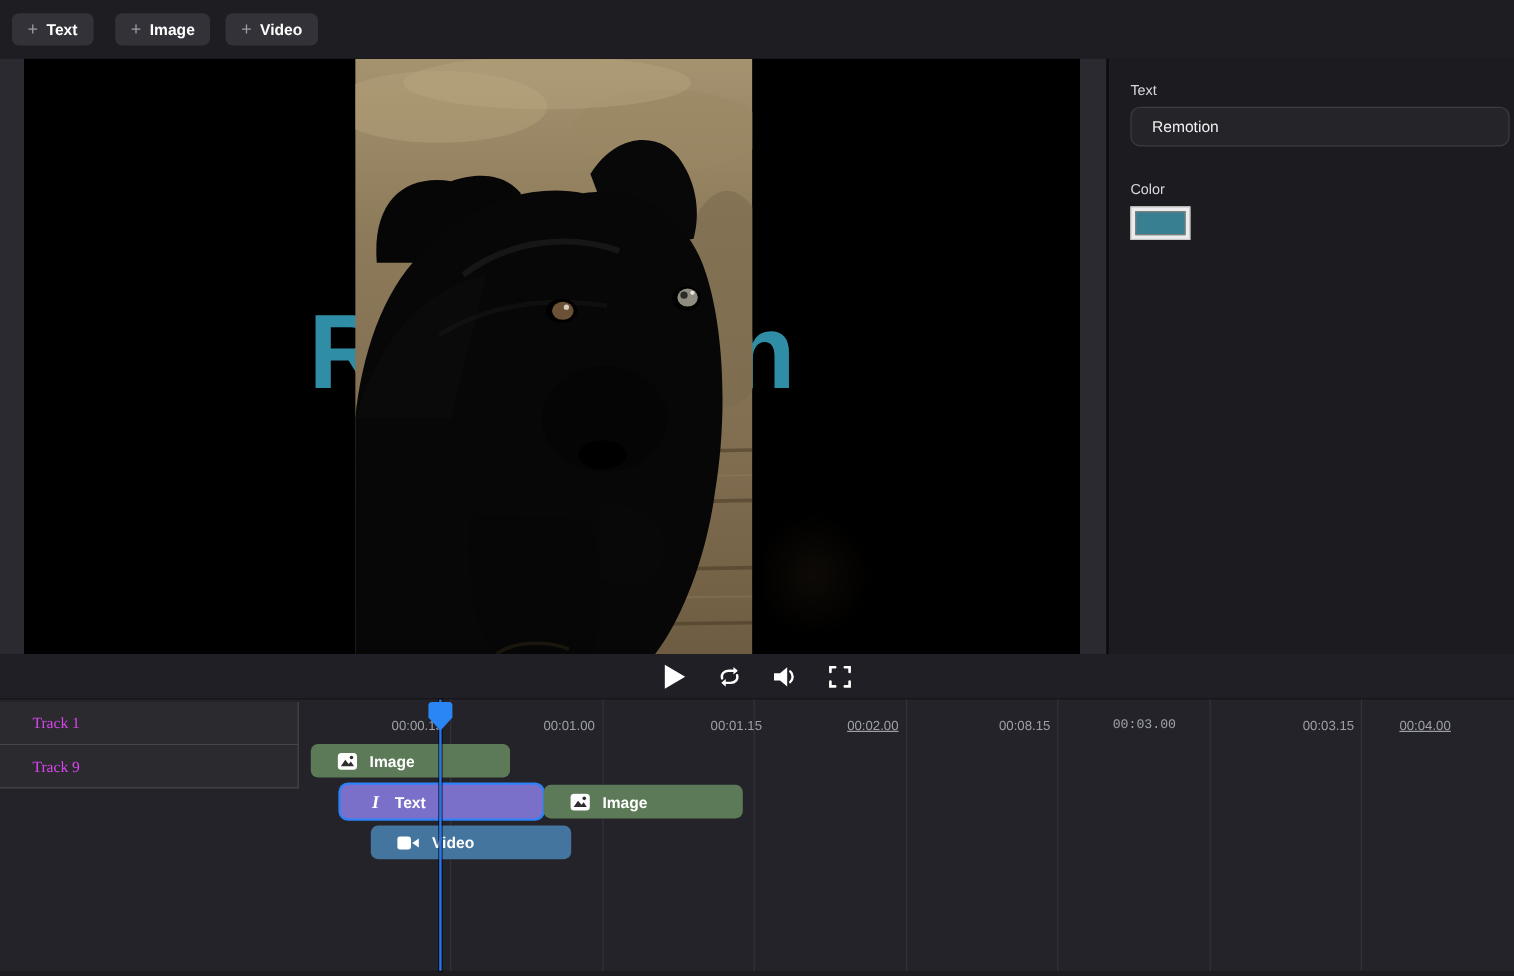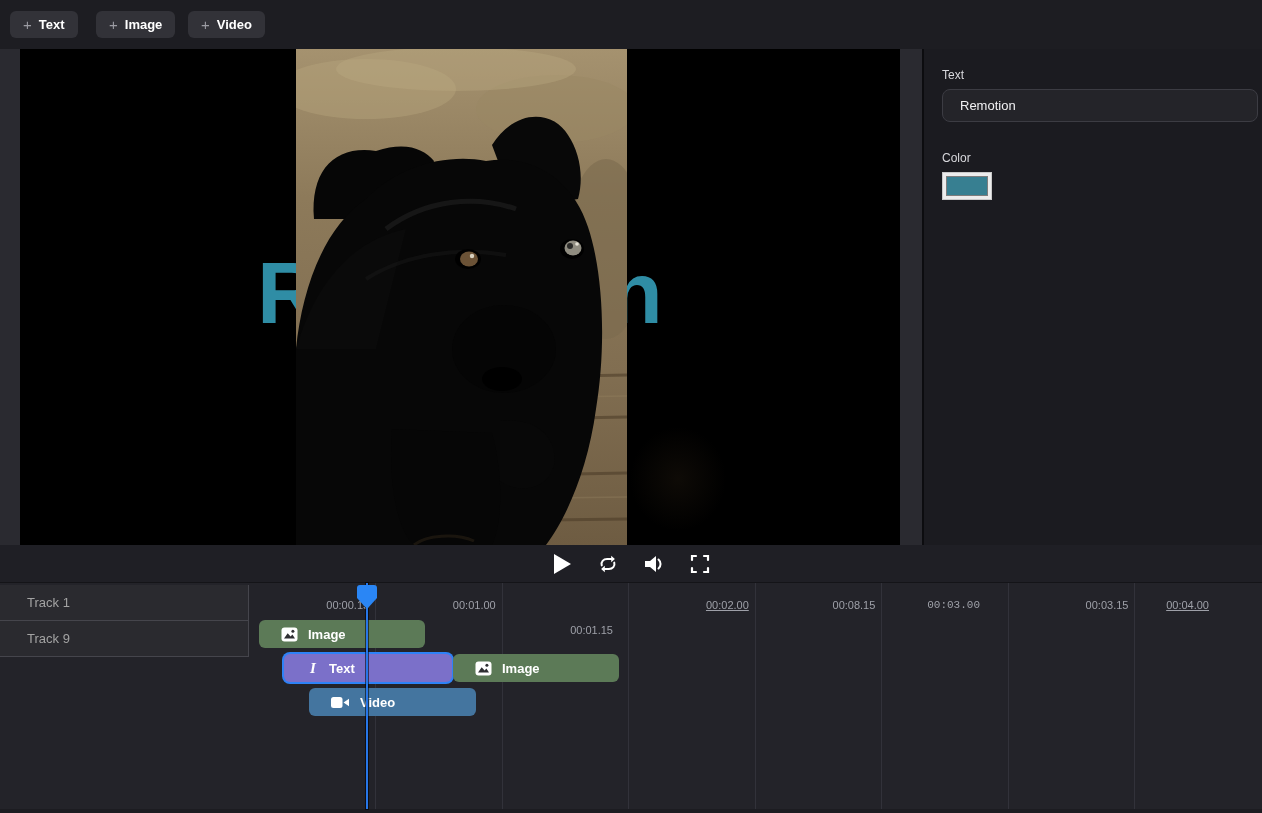--- a/index.html
+++ b/index.html
@@ -39,21 +39,21 @@
   
   .timeline { position:absolute; left:0; top:583px; width:1262px; height:230px; background:#232329; }
   .gridline { position:absolute; top:0; width:1px; height:226px; background:#32323a; }
   .ruler-strip { position:absolute; left:249px; top:0; width:1013px; height:34px; }
   .ruler-label { position:absolute; top:16px; width:122px; text-align:right; color:#9ea0a8; font-size:11px; pointer-events:none; }
 
   .tl-left { position:absolute; left:0; top:2px; width:249px; }
   .tl-row { background:#2a2a2f; border-bottom:1px solid #45454c; border-right:1px solid #45454c; padding-left:27px; display:flex; align-items:center; }
   .tl-row.first { border-top:1px solid #141418; }
   .tl-time { height:31px; color:#fff; font-size:17px; font-weight:700; letter-spacing:.3px; }
-  .tl-track { height:36px; color:#a3a3a3; font-size:13px; }
+  .tl-track { height:36px; color:#d946ef; font-size:13px;font-family:Liberation Serif, serif; }
 
   .clip { position:absolute; height:28px; border-radius:6px; display:flex; align-items:center; padding-left:22px; gap:10px;
           color:#fff; font-size:13px; font-weight:700; cursor:pointer; }
   .clip.selected { box-shadow:0 0 0 2px #2e82f7; }
   .clip-icon { display:flex; align-items:center; }
 
   .playhead-line { position:absolute; left:366px; top:0; width:2px; height:226px; background:#2776e8; box-shadow:0 0 0 1px rgba(0,0,0,.55); z-index:6; }
   .playhead-marker { position:absolute; left:355px; top:1px; z-index:7; cursor:grab; }
   .tl-bottom { position:absolute; left:0; bottom:0; width:1262px; height:4px; background:#1c1c21; }
 </style>
@@ -201,21 +201,21 @@
     <div class="playhead-line" id="playhead-line" style="left: 366px;"></div>
     <svg class="playhead-marker" id="playhead-marker" width="24" height="26" viewBox="0 0 24 26" style="left: 355px;">
       <path d="M2 4 Q2 1 5 1 H19 Q22 1 22 4 V14 L12 25 L2 14 Z" fill="#2a86f5"></path>
     </svg>
 
     <div class="tl-bottom"></div>
   <div class="ruler-label" style="left: 247.15px;">00:00.15</div>
       <div class="gridline" style="left: 375px;"></div>
       <div class="ruler-label" style="left: 373.7px;">00:01.00</div>
       <div class="gridline" style="left: 502px;"></div>
-      <div class="ruler-label" style="left: 491px; margin-top: 25px;">00:01.15</div>
+      <div class="ruler-label" style="left: 513px;">00:01.15</div>
       <div class="gridline" style="left: 628px;"></div>
       <div class="ruler-label" style="left: 626.8px; text-decoration: underline;">00:02.00</div>
       <div class="gridline" style="left: 755px;"></div>
       <div class="ruler-label" style="left: 753.35px;">00:08.15</div>
       <div class="gridline" style="left: 881px;"></div>
       <div class="ruler-label" style="left: 858px; font-family: Liberation Mono, monospace;">00:03.00</div>
       <div class="gridline" style="left: 1008px;"></div>
       <div class="ruler-label" style="left: 1006.45px;">00:03.15</div>
       <div class="gridline" style="left: 1134px;"></div>
       <div class="ruler-label" style="left: 1087px; text-decoration: underline;">00:04.00</div>

